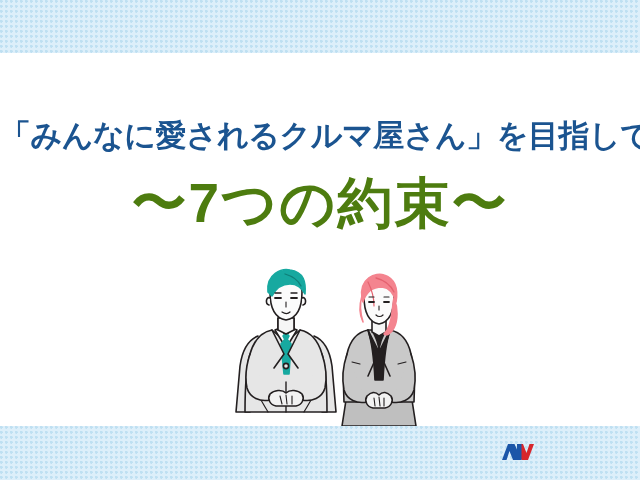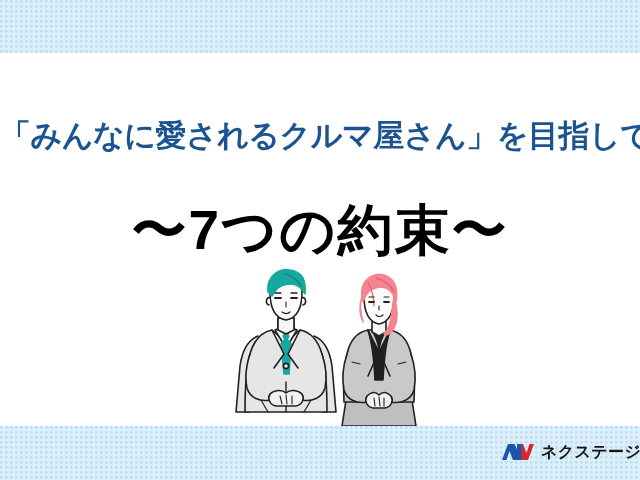--- a/index.html
+++ b/index.html
@@ -59,24 +59,24 @@
     color: #1b5490;
     font-weight: bold;
     font-size: 31px;
     letter-spacing: -0.5px;
     line-height: 40px;
     white-space: nowrap;
   }
   #headline-secondary {
     position: absolute;
     left: 0;
-    top: 197px;
+    top: 170px;
     width: 640px;
     text-align: center;
-    color: #000000;
+    color: #4d7c0f;
     font-weight: bold;
     font-size: 55px;
     letter-spacing: 2px;
     line-height: 66px;
     white-space: nowrap;
   }
 
   
   #illustration {
     position: absolute;
@@ -223,16 +223,15 @@
   </div>
 
   <div class="dot-band" id="dot-band-bottom"></div>
 
   <div id="logo">
     <svg id="logo-mark" viewBox="0 0 34 22" xmlns="http://www.w3.org/2000/svg">
       <path d="M1 19 L7 3 L13.5 3 L18 13 L18 19 L12 19 L8.5 10 L5.5 19 Z" fill="#1b56a8"></path>
       <path d="M16 3 L22 3 L25.5 12 L28.5 3 L33 3 L27 19 L20.5 19 L16 9 Z" fill="#d7262c"></path>
       <path d="M16 3 L20.5 3 L20.5 19 L16 19 Z" fill="#1b56a8"></path>
     </svg>
-    <span id="logo-wordmark">ネクステージ</span>
   </div>
 
 </div>
 
 </body></html>

